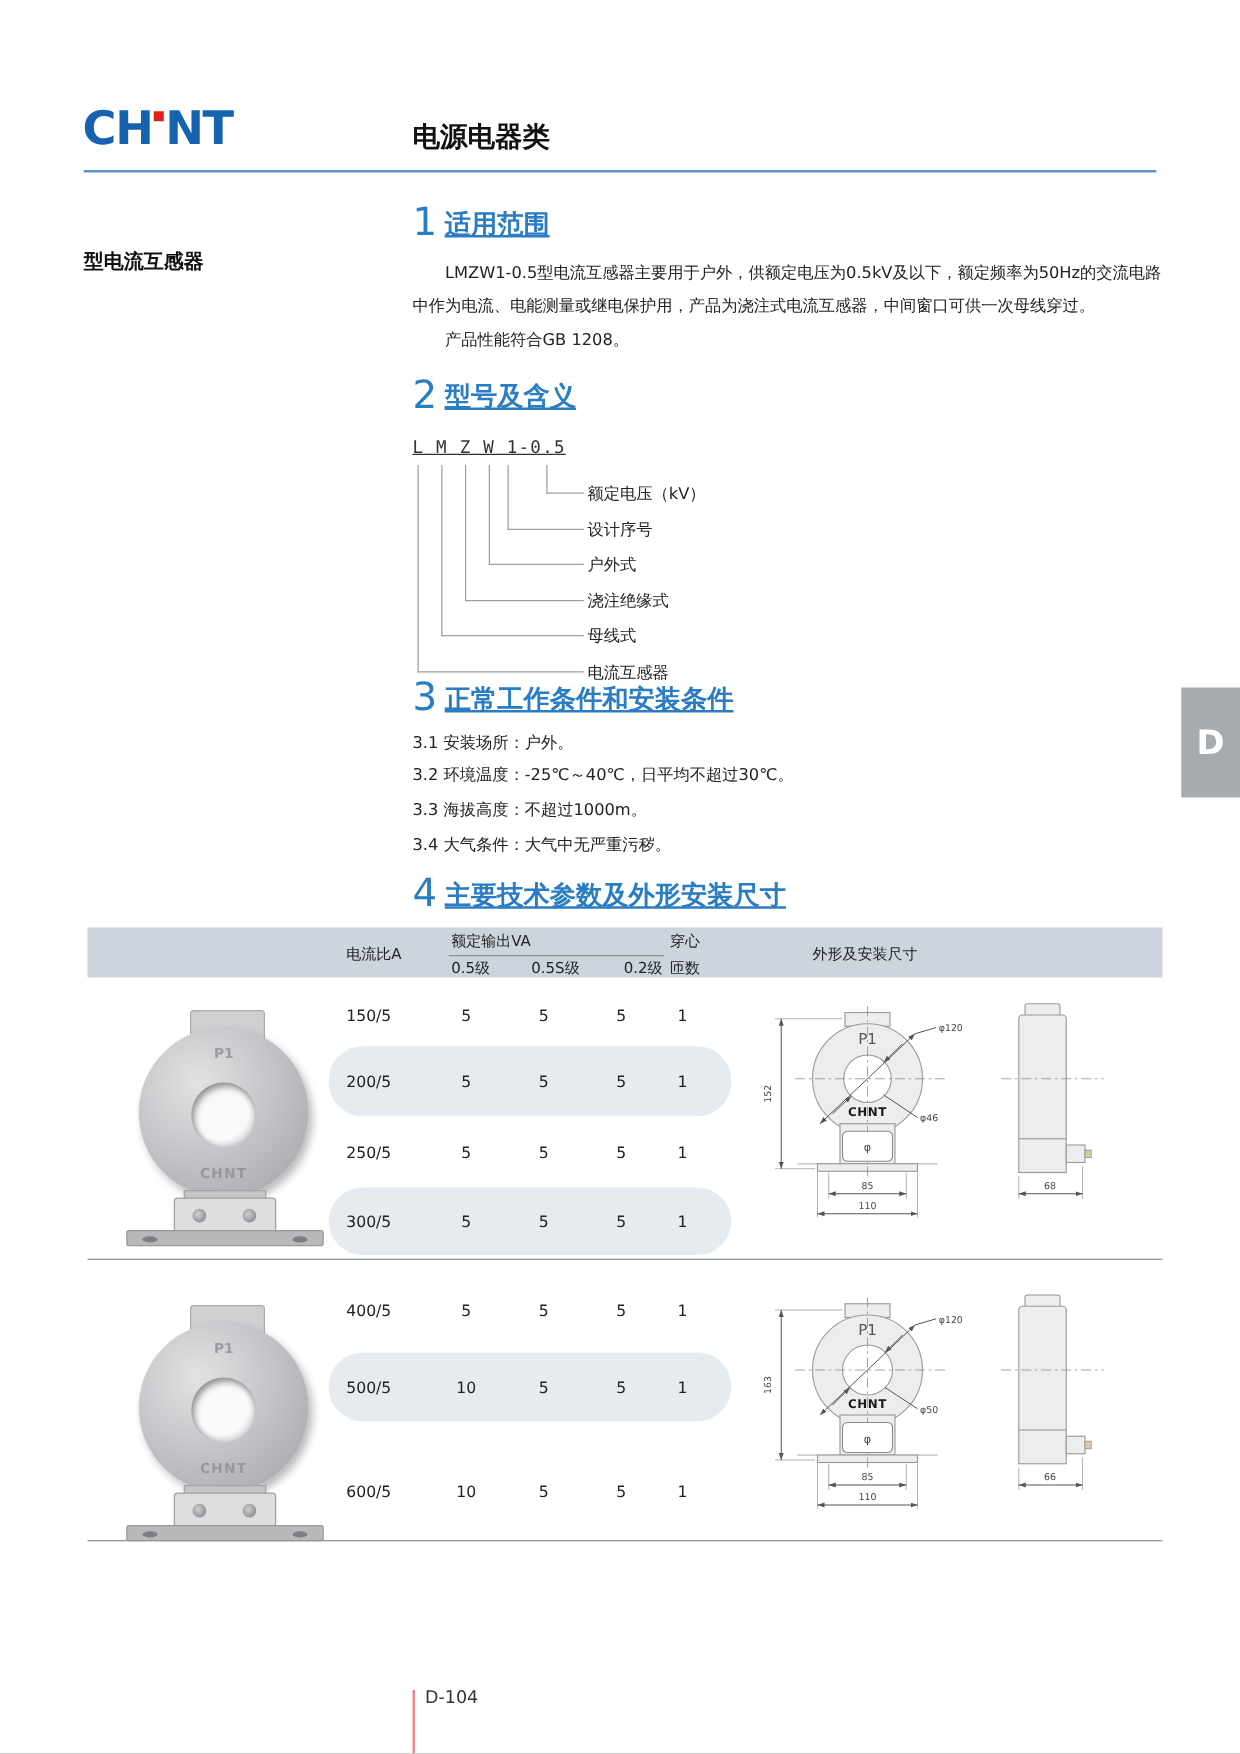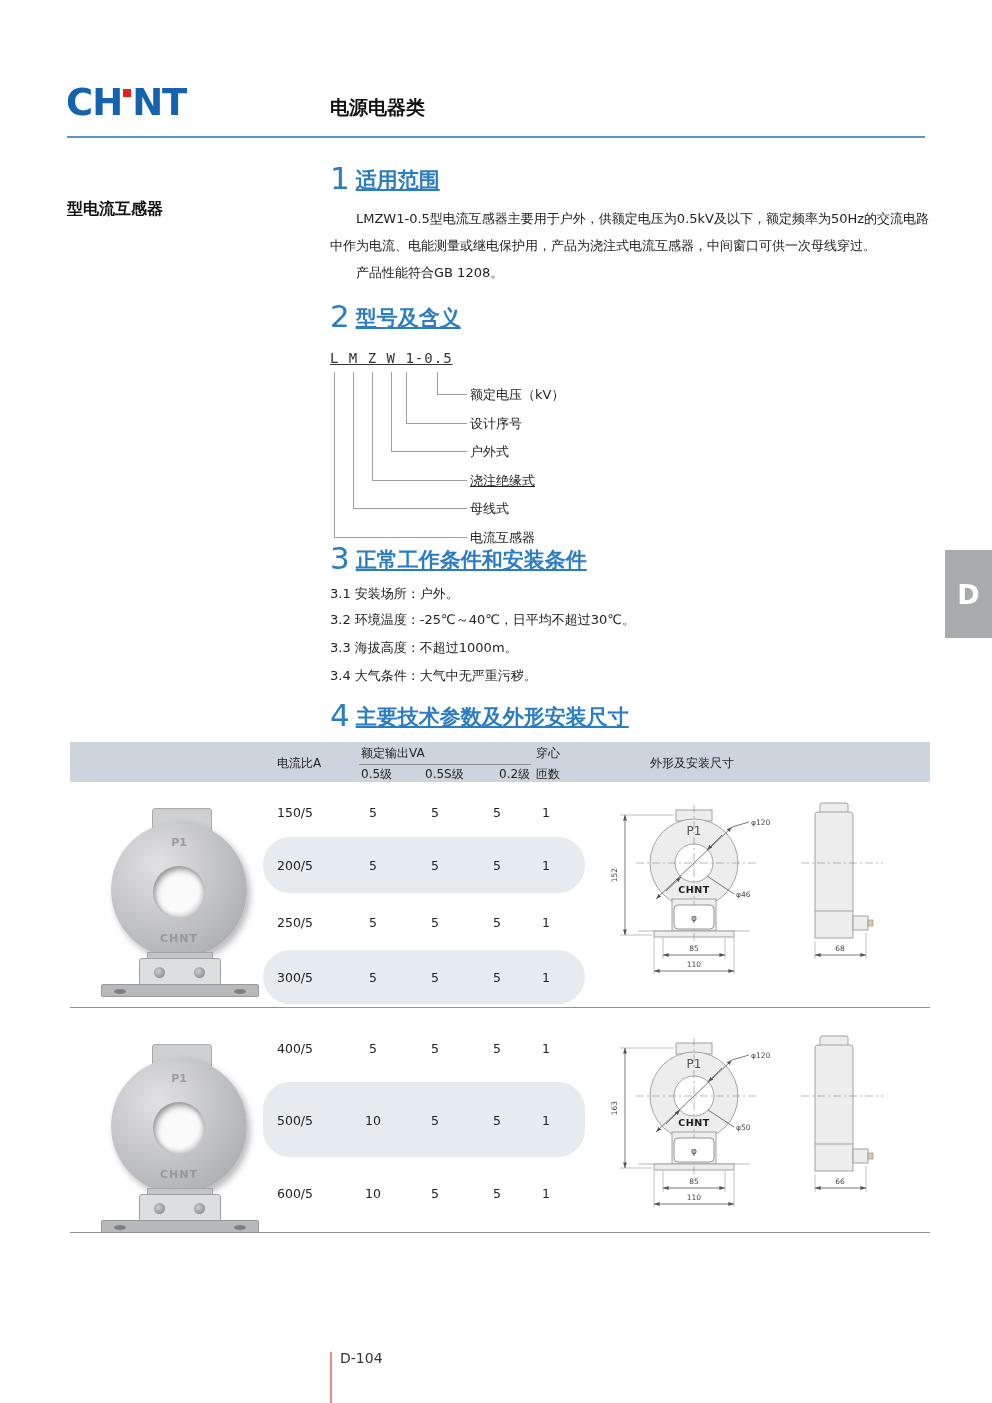--- a/index.html
+++ b/index.html
@@ -7,21 +7,21 @@
   .page{
     position:relative;width:992px;height:1403px;background:#ffffff;
     margin:0 auto;overflow:hidden;
     font-family:"DejaVu Sans","Liberation Sans",sans-serif;color:#222;
   }
   
   .logo{position:absolute;left:66px;top:84px;font-size:37px;font-weight:900;
         color:#1563b0;letter-spacing:-1px;line-height:1;}
   .logo .dot{display:inline-block;width:8px;height:8px;background:#e32119;
         margin:0 1px 24px 1px;vertical-align:bottom;}
-  .category{position:absolute;left:330px;top:95px;font-size:19px;font-weight:bold;color:#111;}
+  .category{position:absolute;left:330px;top:95px;font-size:22px;font-weight:bold;color:#111;}
   .header-rule{position:absolute;left:67px;top:136px;width:858px;height:2px;background:#5d95cb;}
   
   .model{position:absolute;left:66px;top:160px;font-size:29px;font-weight:800;color:#000;letter-spacing:0;}
   .model-sub{position:absolute;left:67px;top:199px;font-size:16px;font-weight:bold;color:#111;}
   
   .sec{position:absolute;left:330px;color:#2a7cc3;white-space:nowrap;}
   .sec .n{font-size:31px;font-weight:500;vertical-align:-2px;}
   .sec .t{font-size:21px;font-weight:600;margin-left:6px;text-decoration:underline;}
   
   .para{position:absolute;left:330px;width:604px;font-size:13px;line-height:27px;color:#222;}
@@ -98,21 +98,21 @@
 
   <div class="conn" style="left:437px;top:372px;width:30px;height:23px;"></div>
   <div class="conn" style="left:406px;top:372px;width:61px;height:52px;"></div>
   <div class="conn" style="left:391px;top:372px;width:76px;height:80px;"></div>
   <div class="conn" style="left:372px;top:372px;width:95px;height:109px;"></div>
   <div class="conn" style="left:353px;top:372px;width:114px;height:137px;"></div>
   <div class="conn" style="left:334px;top:372px;width:133px;height:166px;"></div>
   <div class="conn-label" style="top:386px;">额定电压（kV）</div>
   <div class="conn-label" style="top:415px;">设计序号</div>
   <div class="conn-label" style="top:443px;">户外式</div>
-  <div class="conn-label" style="top:472px;text-decoration:underline;">浇注绝缘式</div>
+  <div class="conn-label" style="top:472px;">浇注绝缘式</div>
   <div class="conn-label" style="top:500px;">母线式</div>
   <div class="conn-label" style="top:529px;">电流互感器</div>
 
   <div class="sec" style="top:540px;">
     <span class="n">3</span><span class="t">正常工作条件和安装条件</span>
   </div>
   <div class="cond" style="top:585px;">3.1 安装场所：户外。</div>
   <div class="cond" style="top:611px;">3.2 环境温度：-25℃～40℃，日平均不超过30℃。</div>
   <div class="cond" style="top:639px;">3.3 海拔高度：不超过1000m。</div>
   <div class="cond" style="top:667px;">3.4 大气条件：大气中无严重污秽。</div>
@@ -255,21 +255,21 @@
     </div>
   </div>
 
   <div class="trow" style="top:1020px;height:55px;">
     <span class="tcell" style="left:14px;">400/5</span>
     <span class="tcell num" style="left:110px;">5</span>
     <span class="tcell num" style="left:172px;">5</span>
     <span class="tcell num" style="left:234px;">5</span>
     <span class="tcell num" style="left:283px;">1</span>
   </div>
-  <div class="trow striped" style="top:1082px;height:75px;">
+  <div class="trow striped" style="top:1082px;height:55px;">
     <span class="tcell" style="left:14px;">500/5</span>
     <span class="tcell num" style="left:110px;">10</span>
     <span class="tcell num" style="left:172px;">5</span>
     <span class="tcell num" style="left:234px;">5</span>
     <span class="tcell num" style="left:283px;">1</span>
   </div>
   <div class="trow" style="top:1165px;height:56px;">
     <span class="tcell" style="left:14px;">600/5</span>
     <span class="tcell num" style="left:110px;">10</span>
     <span class="tcell num" style="left:172px;">5</span>

